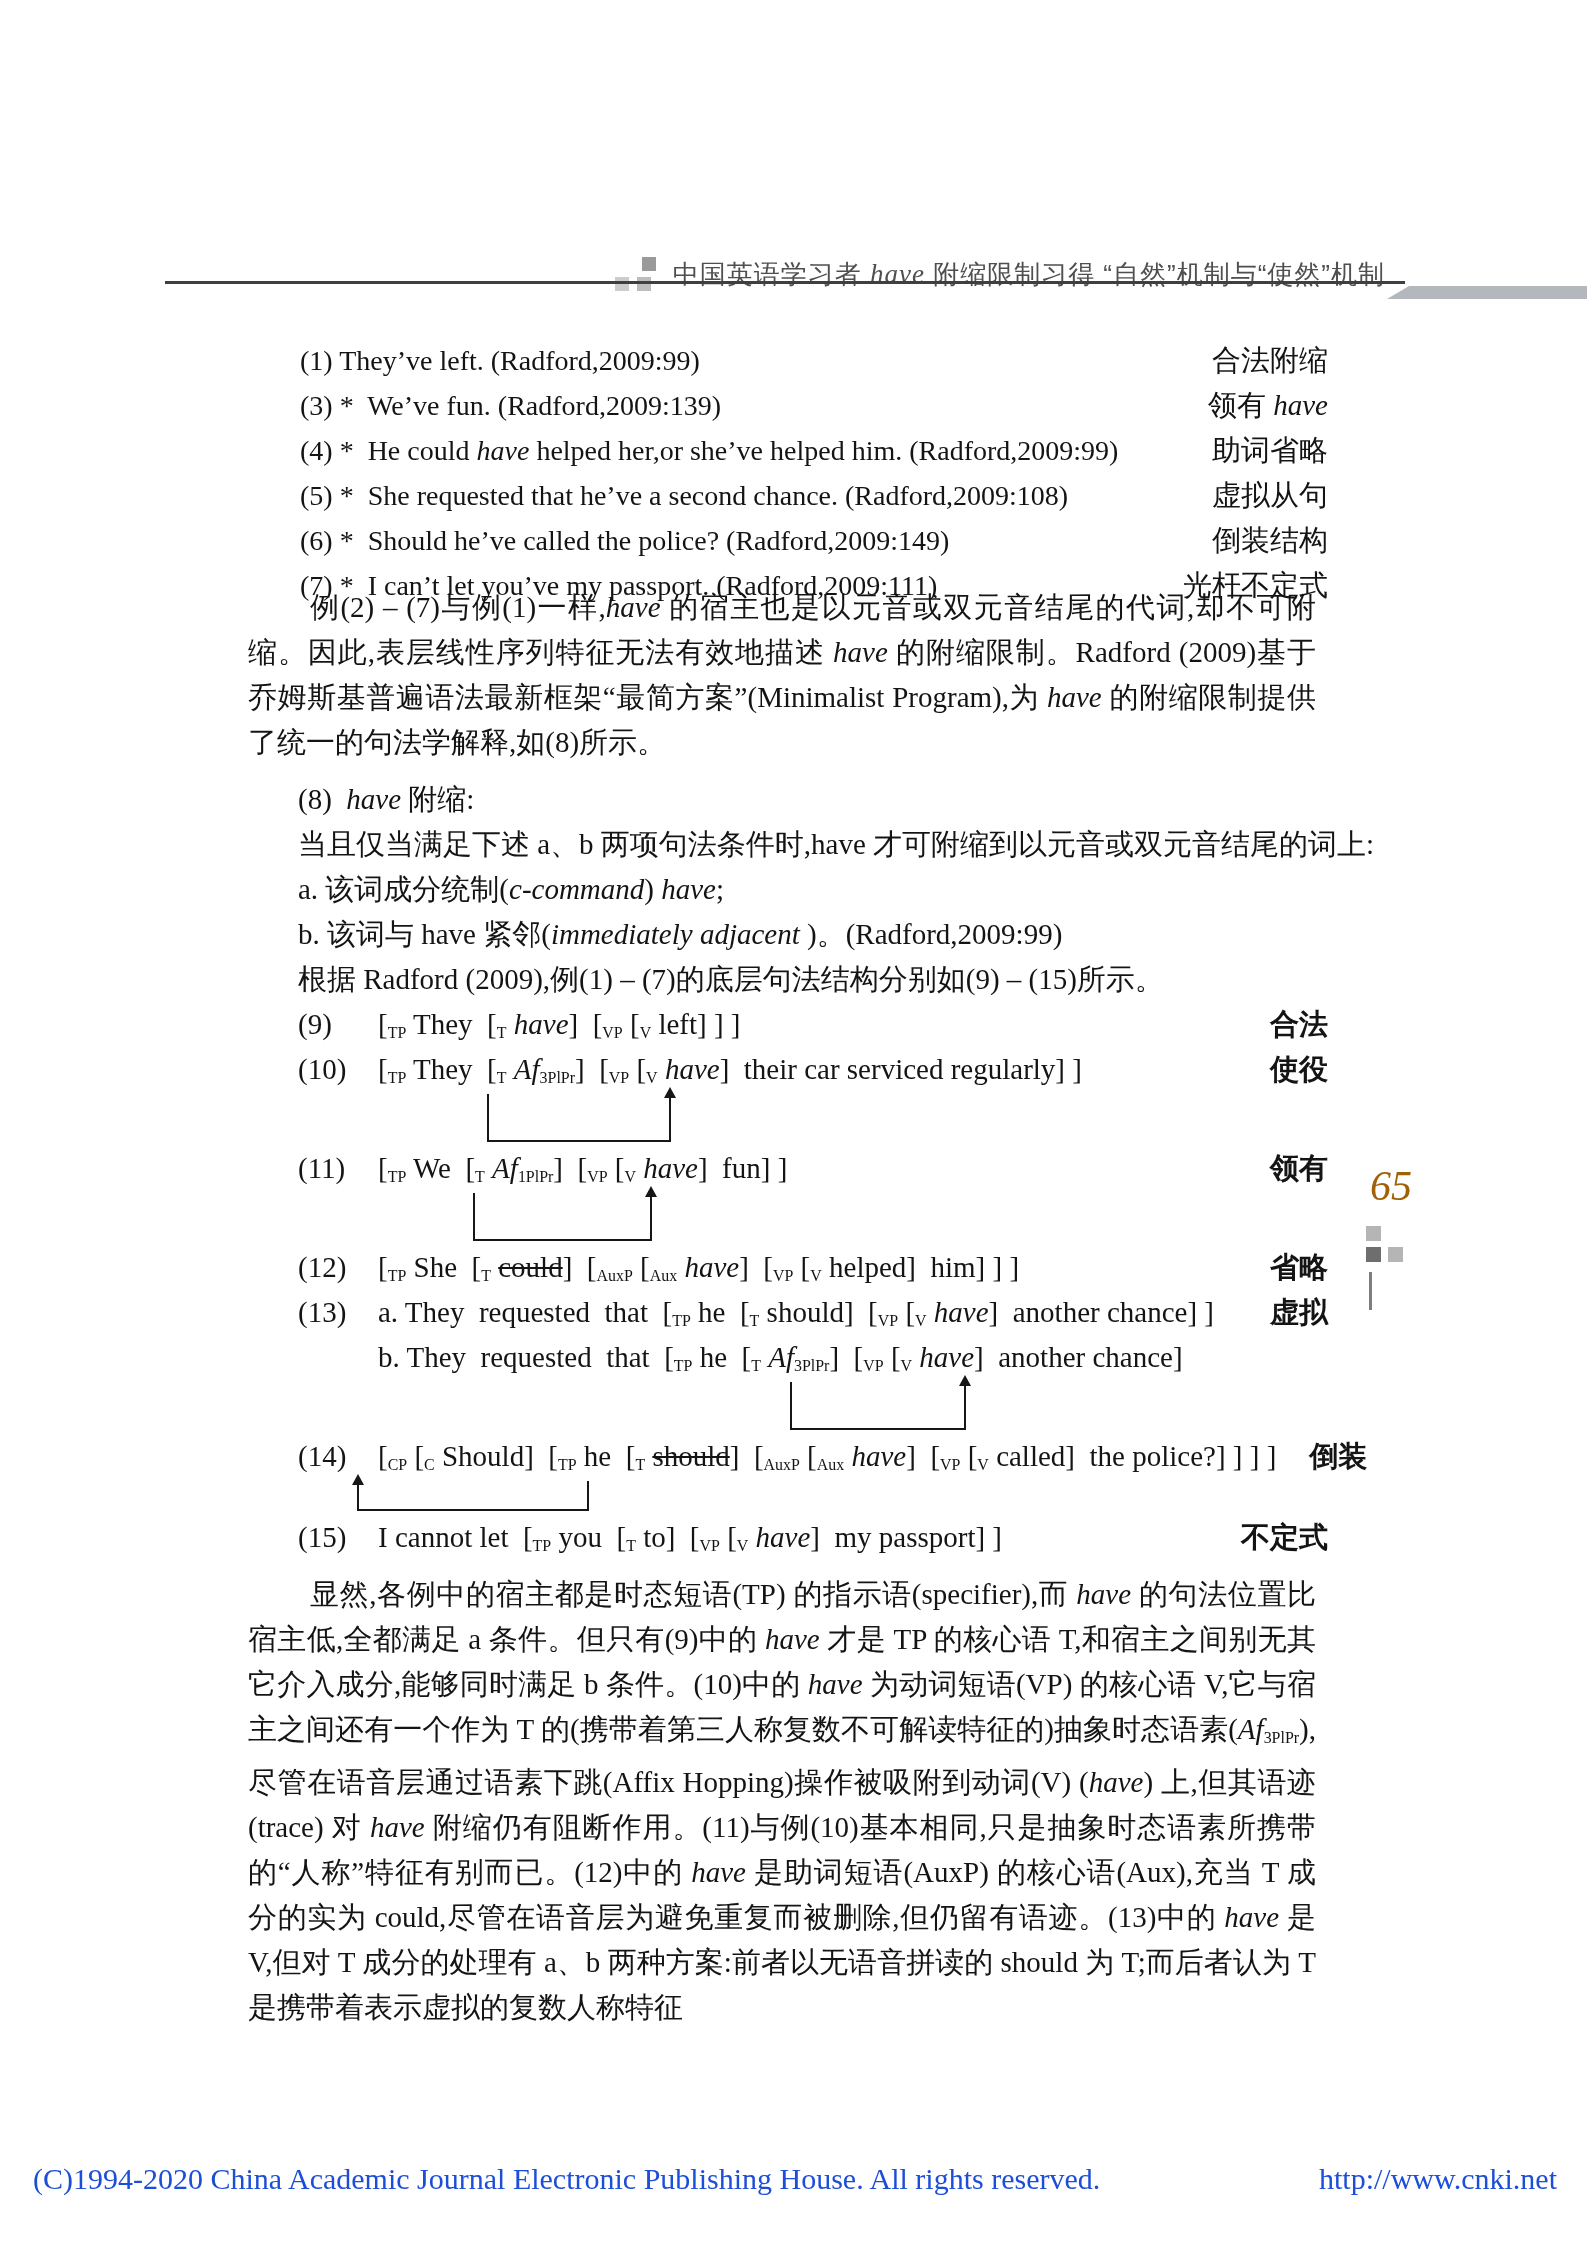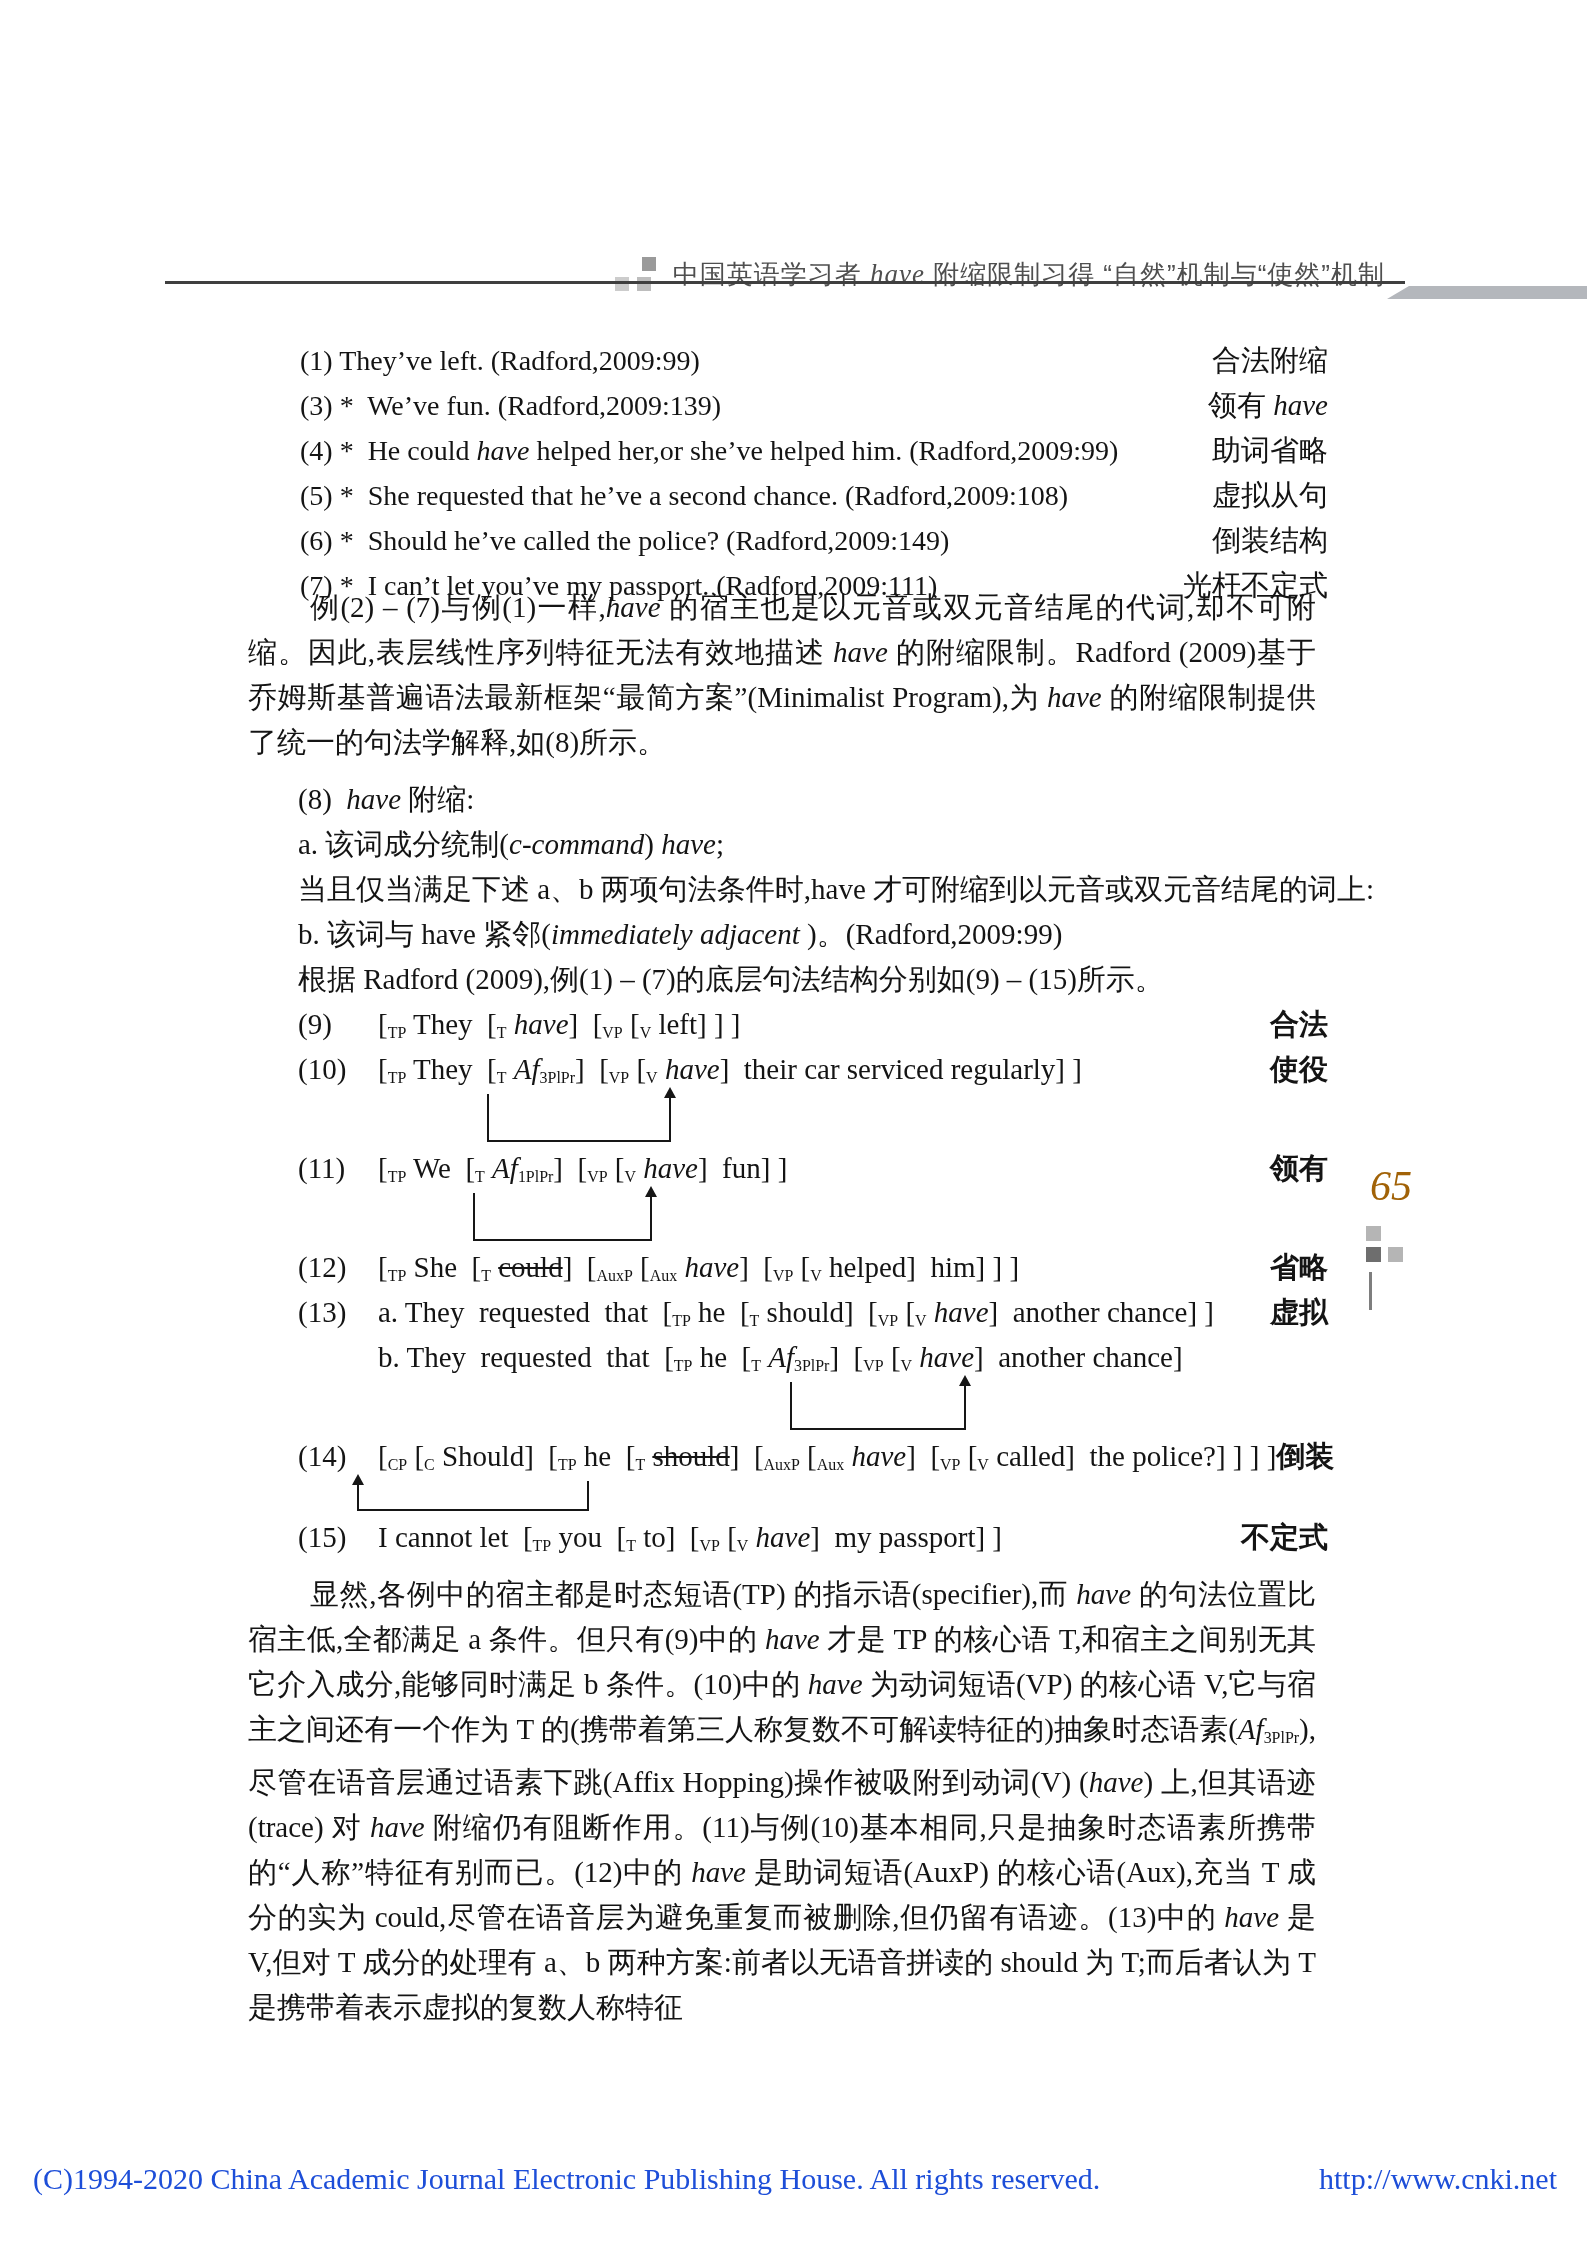--- a/index.html
+++ b/index.html
@@ -23,21 +23,21 @@
   .content{position:absolute;left:236px;top:303px;width:1092px;font-size:29px;line-height:45px;}
 
   .ex-row{display:flex;justify-content:space-between;align-items:baseline;padding-left:64px;height:45px;}
   .ex-text{white-space:pre;font-size:28px;margin-top:35px;}
   .ex-label{white-space:nowrap;flex:0 0 auto;margin-left:12px;}
 
   .para{margin:12px;text-align:justify;text-indent:62px;}
 
   .b8-line{padding-left:62px;height:45px;white-space:pre;}
 
-  .syn-row{display:flex;justify-content:space-between;align-items:baseline;padding-left:62px;height:45px;}
+  .syn-row{display:flex;justify-content:space-between;align-items:baseline;padding-left:62px;height:45px;gap:33px;}
   .syn-left{white-space:pre;}
   .syn-num{display:inline-block;min-width:80px;}
   .syn-label{white-space:nowrap;flex:0 0 auto;font-weight:bold;}
 
   .move-arrow{position:relative;border-left:2px solid #161616;border-right:2px solid #161616;
               border-bottom:2px solid #161616;margin-top:2px;margin-bottom:4px;}
   .move-arrow .head{position:absolute;top:-7px;width:0;height:0;
               border-left:6px solid transparent;border-right:6px solid transparent;
               border-bottom:11px solid #161616;}
   .move-arrow.head-right .head{right:-7px;}
@@ -99,22 +99,22 @@
           <span class="ex-label"><span class="seg-n">倒装结构</span></span>
         </div>
         <div class="ex-row">
           <span class="ex-text"><span class="seg-n">(7) *  I can’t let you’ve my passport. (Radford,2009:111)</span></span>
           <span class="ex-label"><span class="seg-n">光杆不定式</span></span>
         </div>
       </div>
     <p class="para"><span class="seg-n">例(2) – (7)与例(1)一样,</span><span class="seg-i">have</span><span class="seg-n"> 的宿主也是以元音或双元音结尾的代词,却不可附缩。因此,表层线性序列特征无法有效地描述 </span><span class="seg-i">have</span><span class="seg-n"> 的附缩限制。Radford (2009)基于乔姆斯基普遍语法最新框架“最简方案”(Minimalist Program),为 </span><span class="seg-i">have</span><span class="seg-n"> 的附缩限制提供了统一的句法学解释,如(8)所示。</span></p>
     <div id="definition-block">
         <div class="b8-line"><span class="seg-n">(8)  </span><span class="seg-i">have</span><span class="seg-n"> 附缩:</span></div>
+        <div class="b8-line"><span class="seg-n">当且仅当满足下述 a、b 两项句法条件时,have 才可附缩到以元音或双元音结尾的词上:</span></div>
         <div class="b8-line"><span class="seg-n">a. 该词成分统制(</span><span class="seg-i">c-command</span><span class="seg-n">) </span><span class="seg-i">have</span><span class="seg-n">;</span></div>
-        <div class="b8-line"><span class="seg-n">当且仅当满足下述 a、b 两项句法条件时,have 才可附缩到以元音或双元音结尾的词上:</span></div>
         <div class="b8-line"><span class="seg-n">b. 该词与 have 紧邻(</span><span class="seg-i">immediately adjacent</span><span class="seg-n"> )。(Radford,2009:99)</span></div>
         <div class="b8-line"><span class="seg-n">根据 Radford (2009),例(1) – (7)的底层句法结构分别如(9) – (15)所示。</span></div>
       </div>
     <div id="syntax-block">
         <div class="syn-row">
           <span class="syn-left"><span class="syn-num">(9)</span><span><span class="seg-n">[</span><span class="seg-sub">TP</span><span class="seg-n"> They  [</span><span class="seg-sub">T</span><span class="seg-n"> </span><span class="seg-i">have</span><span class="seg-n">]  [</span><span class="seg-sub">VP</span><span class="seg-n"> [</span><span class="seg-sub">V</span><span class="seg-n"> left] ] ]</span></span></span>
           <span class="syn-label"><span class="seg-n">合法</span></span>
         </div>
         <div class="syn-row">
           <span class="syn-left"><span class="syn-num">(10)</span><span><span class="seg-n">[</span><span class="seg-sub">TP</span><span class="seg-n"> They  [</span><span class="seg-sub">T</span><span class="seg-n"> </span><span class="seg-i">Af</span><span class="seg-sub">3PlPr</span><span class="seg-n">]  [</span><span class="seg-sub">VP</span><span class="seg-n"> [</span><span class="seg-sub">V</span><span class="seg-n"> </span><span class="seg-i">have</span><span class="seg-n">]  their car serviced regularly] ]</span></span></span>

